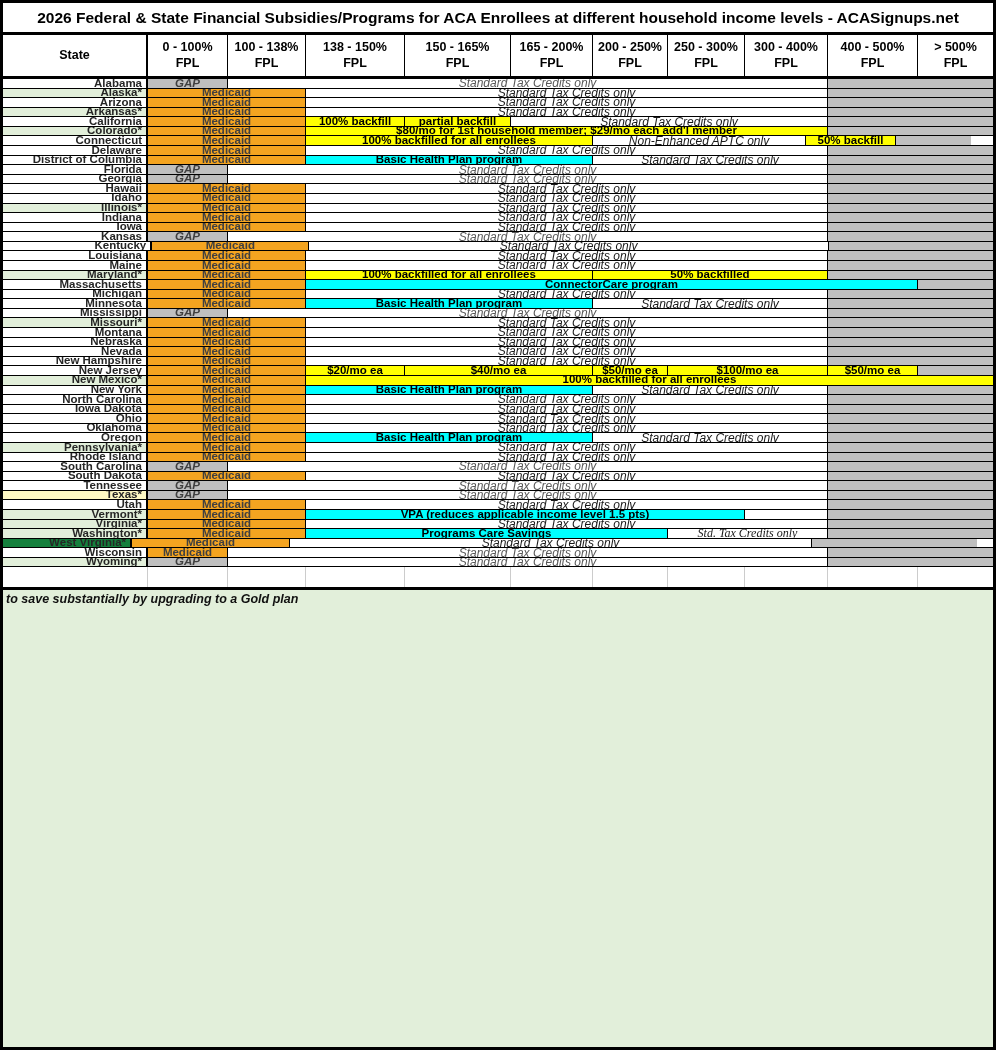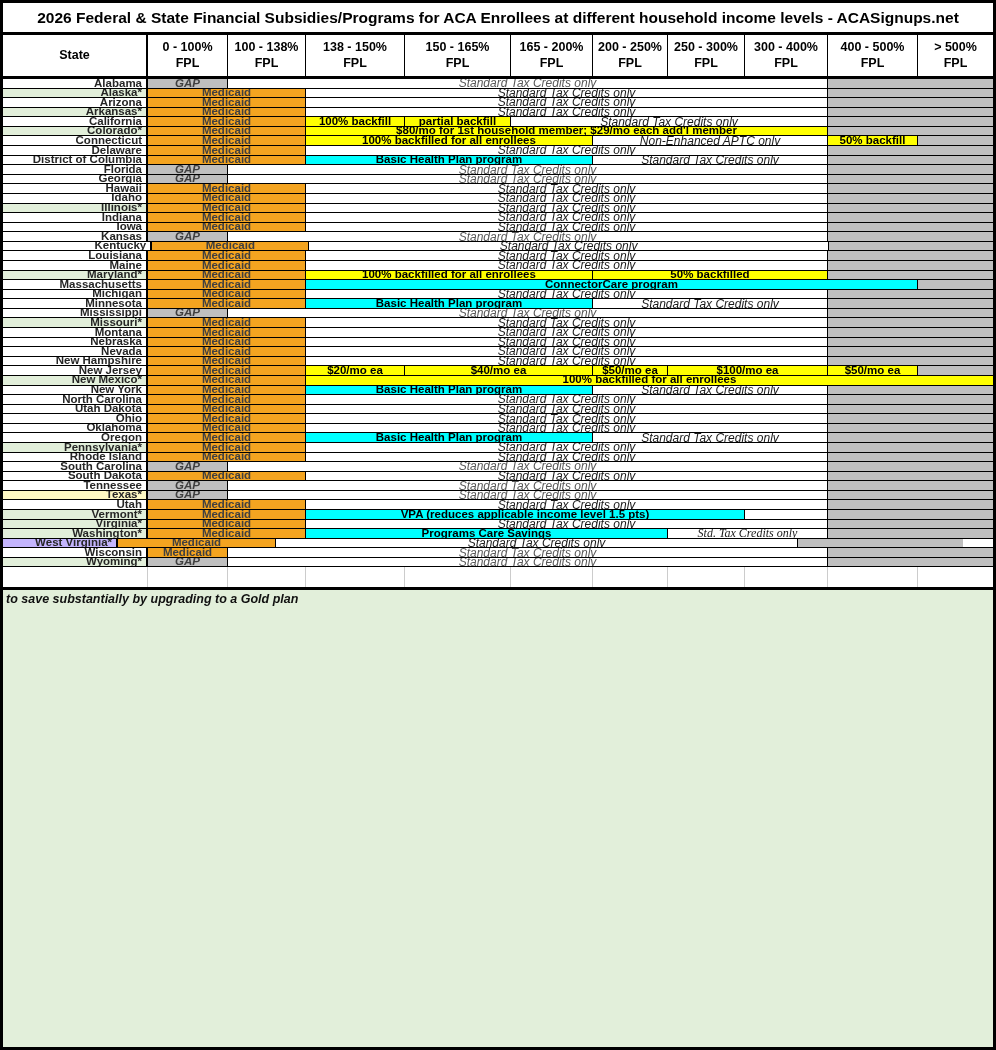--- a/index.html
+++ b/index.html
@@ -107,21 +107,21 @@
       <div class="row">
         <div class="cell state" style="width: 145px; background: rgb(226, 239, 218);">Colorado*</div>
         <div class="cell b" style="width: 158px; background: rgb(244, 164, 32); color: rgb(64, 64, 64);">Medicaid</div>
         <div class="cell b" style="width: 522px; background: rgb(255, 255, 0);">$80/mo for 1st household member; $29/mo each add'l member</div>
         <div class="cell" style="width: 165px; background: rgb(191, 191, 191);"></div>
       </div>
       <div class="row">
         <div class="cell state" style="width: 145px;">Connecticut</div>
         <div class="cell b" style="width: 158px; background: rgb(244, 164, 32); color: rgb(64, 64, 64);">Medicaid</div>
         <div class="cell b" style="width: 287px; background: rgb(255, 255, 0);">100% backfilled for all enrollees</div>
-        <div class="cell i" style="width: 235px;">Non-Enhanced APTC only</div>
+        <div class="cell i" style="width: 213px;">Non-Enhanced APTC only</div>
         <div class="cell b" style="width: 90px; background: rgb(255, 255, 0);">50% backfill</div>
         <div class="cell" style="width: 75px; background: rgb(191, 191, 191);"></div>
       </div>
       <div class="row">
         <div class="cell state" style="width: 145px;">Delaware</div>
         <div class="cell b" style="width: 158px; background: rgb(244, 164, 32); color: rgb(64, 64, 64);">Medicaid</div>
         <div class="cell i" style="width: 522px;">Standard Tax Credits only</div>
         <div class="cell" style="width: 165px; background: rgb(191, 191, 191);"></div>
       </div>
       <div class="row">
@@ -281,21 +281,21 @@
         <div class="cell i" style="width: 235px;">Standard Tax Credits only</div>
         <div class="cell" style="width: 165px; background: rgb(191, 191, 191);"></div>
       </div>
       <div class="row">
         <div class="cell state" style="width: 145px;">North Carolina</div>
         <div class="cell b" style="width: 158px; background: rgb(244, 164, 32); color: rgb(64, 64, 64);">Medicaid</div>
         <div class="cell i" style="width: 522px;">Standard Tax Credits only</div>
         <div class="cell" style="width: 165px; background: rgb(191, 191, 191);"></div>
       </div>
       <div class="row">
-        <div class="cell state" style="width: 145px;">Utah Dakota</div>
+        <div class="cell state" style="width: 145px;">Iowa Dakota</div>
         <div class="cell b" style="width: 158px; background: rgb(244, 164, 32); color: rgb(64, 64, 64);">Medicaid</div>
         <div class="cell i" style="width: 522px;">Standard Tax Credits only</div>
         <div class="cell" style="width: 165px; background: rgb(191, 191, 191);"></div>
       </div>
       <div class="row">
         <div class="cell state" style="width: 145px;">Ohio</div>
         <div class="cell b" style="width: 158px; background: rgb(244, 164, 32); color: rgb(64, 64, 64);">Medicaid</div>
         <div class="cell i" style="width: 522px;">Standard Tax Credits only</div>
         <div class="cell" style="width: 165px; background: rgb(191, 191, 191);"></div>
       </div>
@@ -368,21 +368,21 @@
         <div class="cell" style="width: 165px; background: rgb(191, 191, 191);"></div>
       </div>
       <div class="row">
         <div class="cell state" style="width: 145px; background: rgb(226, 239, 218); padding-left: 16px;">Washington*</div>
         <div class="cell b" style="width: 158px; background: rgb(244, 164, 32); color: rgb(64, 64, 64);">Medicaid</div>
         <div class="cell b" style="width: 362px; background: rgb(0, 255, 255);">Programs Care Savings</div>
         <div class="cell i" style="width: 160px; font-family: Liberation Serif, serif;">Std. Tax Credits only</div>
         <div class="cell" style="width: 165px; background: rgb(191, 191, 191);"></div>
       </div>
       <div class="row">
-        <div class="cell state" style="width: 115px; background: #c4b5fd; padding-left: 36px;">West Virginia*</div>
+        <div class="cell state" style="width: 129px; background: #15803d; padding-left: 36px;">West Virginia*</div>
         <div class="cell b" style="width: 158px; background: rgb(244, 164, 32); color: rgb(64, 64, 64);">Medicaid</div>
         <div class="cell i" style="width: 522px;">Standard Tax Credits only</div>
         <div class="cell" style="width: 165px; background: rgb(191, 191, 191);"></div>
       </div>
       <div class="row">
         <div class="cell state" style="width: 145px;">Wisconsin</div>
         <div class="cell b" style="width: 80px; background: rgb(244, 164, 32); color: rgb(64, 64, 64);">Medicaid</div>
         <div class="cell ig" style="width: 600px;">Standard Tax Credits only</div>
         <div class="cell" style="width: 165px; background: rgb(191, 191, 191);"></div>
       </div>

